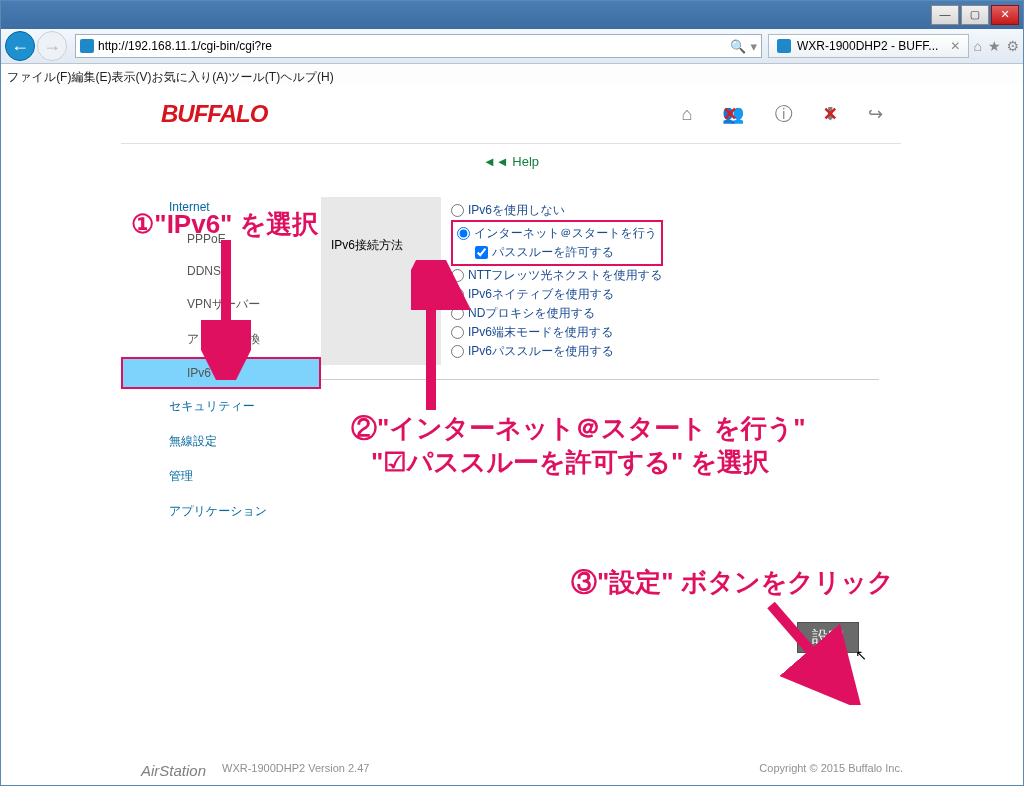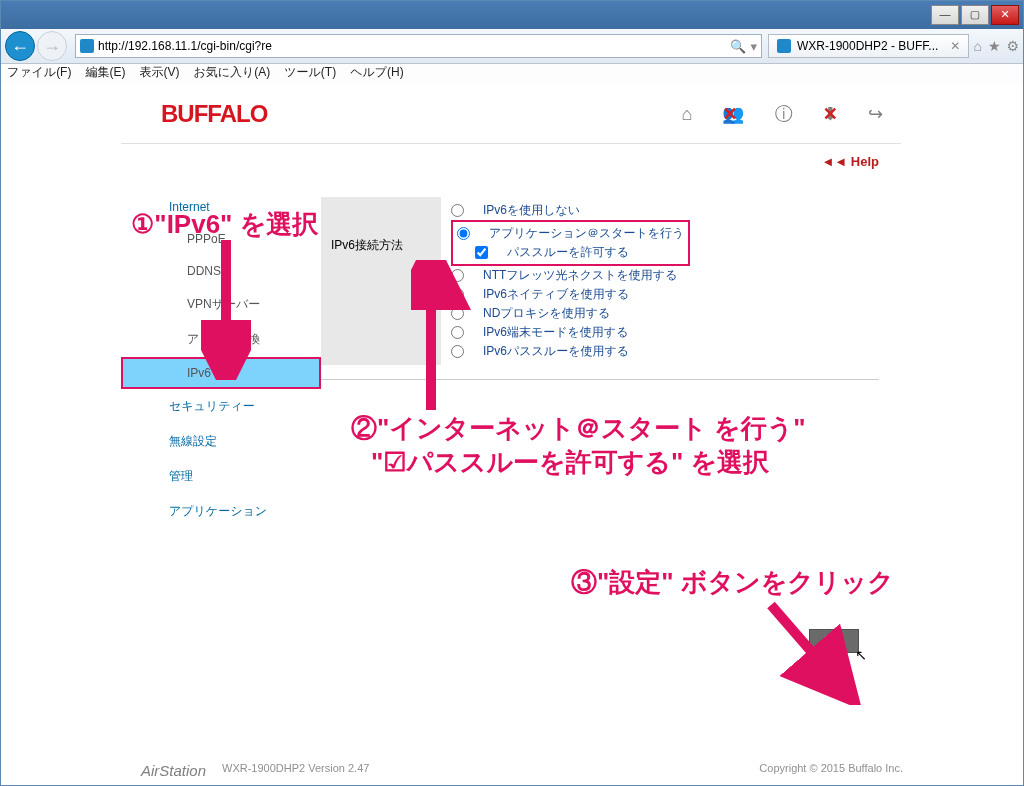--- a/index.html
+++ b/index.html
@@ -11,43 +11,43 @@
 .nav-btn{width:28px;height:28px;border-radius:50%;background:#1e90d0;color:#fff;font-size:18px;text-align:center;line-height:26px;margin-right:2px;border:1px solid #0066a0;}
 .nav-btn.fwd{background:#eef2f6;color:#b0b8c0;border-color:#c8d0da;}
 .url-box{flex:1;height:22px;background:#fff;border:1px solid #a0b0c0;display:flex;align-items:center;padding:0 4px;margin:0 6px;font-size:12px;}
 .url-box .ie-fav{width:14px;height:14px;background:#1e88c8;border-radius:2px;margin-right:4px;}
 .url-box .search{margin-left:auto;color:#888;font-size:13px;}
 .tab{height:22px;background:linear-gradient(#fff,#eef2f6);border:1px solid #b0bcc8;display:flex;align-items:center;padding:0 8px;gap:6px;margin-right:4px;font-size:12px;}
 .tab .fav{width:14px;height:14px;background:#1e88c8;border-radius:2px;}
 .tab .x{color:#888;font-size:12px;margin-left:6px;}
 .sys-ico{display:flex;gap:6px;margin-left:auto;color:#888;}
 .sys-ico span{font-size:14px;}
-.menubar{height:22px;background:#fdfdfd;border-bottom:2px solid #14532d;display:flex;align-items:flex-start;padding:0 6px;gap:14px;font-size:12px;color:#222;}
+.menubar{height:22px;background:#fdfdfd;border-bottom:2px solid #14532d;display:flex;align-items:flex-end;padding:0 6px;font-size:12px;color:#222;}
 .content{position:absolute;top:84px;left:0;right:0;bottom:0;background:#fff;}
 .page{position:absolute;left:120px;top:0;width:780px;}
 .header{height:58px;display:flex;align-items:center;padding:0 18px 0 40px;border-bottom:1px solid #e0e0e0;}
-.logo{font-family:Arial,sans-serif;font-weight:900;color:#d8141e;font-size:24px;letter-spacing:-1px;}
+.logo{font-family:Arial,sans-serif;font-weight:900;font-style:italic;color:#d8141e;font-size:24px;letter-spacing:-1px;}
 .hdr-icons{margin-left:auto;display:flex;gap:30px;color:#808080;font-size:18px;align-items:center;}
 .hdr-icons .x-ico{position:relative;display:inline-block;}
 .hdr-icons .x-ico::after{content:"✕";position:absolute;left:0;top:0;color:#d02020;font-size:18px;font-weight:bold;}
-.helpbar{text-align:right;padding:10px 22px;font-size:13px;color:#b91c1c;font-weight:bold;}
+.helpbar{text-align:center;padding:10px 22px;font-size:13px;color:#15803d;font-weight:normal;}
 .body{display:flex;padding:0 22px 0 0;}
 .sidebar{width:200px;padding-top:12px;}
 .side-item{padding:7px 0 7px 46px;font-size:12px;color:#0369a1;border:2px solid transparent;cursor:pointer;}
 .side-item.sub{padding-left:64px;color:#555;}
 .side-item.sel{border:2px solid #e01060;background:#7dd3fc;}
 .main{flex:1;background:#fff;min-height:470px;position:relative;padding-top:18px;}
 .opt-table{border-collapse:collapse;margin-left:0;}
 .opt-table td{padding:4px 10px;font-size:12px;vertical-align:top;}
 .opt-table .lbl{background:#e8e8e8;width:100px;text-align:left;padding-top:40px;}
-.opt-row{display:flex;align-items:center;gap:15px;color:#1a4a90;padding:1px 0;font-size:12px;}
+.opt-row{display:flex;align-items:center;gap:0;color:#1a4a90;padding:1px 0;font-size:12px;}
 .opt-row input{margin:0 4px 0 0;}
 .opt-box-hl{border:2px solid #e01060;padding:2px 4px;}
 .hr{border:none;border-top:1px solid #ccc;margin:14px 0 0 0;}
-.apply-btn{position:absolute;right:20px;bottom:14px;background:#6a6a6a;color:#fff;border:1px solid #505050;padding:4px 14px;font-size:10px;cursor:pointer;text-align:right;}
+.apply-btn{position:absolute;right:20px;bottom:14px;background:#6a6a6a;color:#fff;border:1px solid #505050;padding:4px 14px;font-size:16px;cursor:pointer;text-align:right;}
 .cursor{position:absolute;right:12px;bottom:4px;font-size:14px;color:#000;}
 .footer{position:absolute;bottom:6px;left:140px;right:120px;font-size:11px;color:#909090;display:flex;}
 .footer .as{font-style:italic;color:#808080;font-size:15px;margin-right:16px;}
 .footer .cp{margin-left:auto;}
 
 .anno{position:absolute;color:#e01060;font-weight:bold;font-size:26px;text-shadow:1px 1px 0 #fff,-1px -1px 0 #fff,1px -1px 0 #fff,-1px 1px 0 #fff;pointer-events:none;white-space:nowrap;}
 .arrow{position:absolute;pointer-events:none;}
 </style>
 </head>
 <body>
@@ -125,21 +125,21 @@
                 <tr>
               <td class="lbl" rowspan="2">IPv6接続方法</td>
               <td>
                 <div class="opt-row">
                   <input type="radio" name="v6" style="">
                   <span>IPv6を使用しない</span>
                 </div>
                 <div class="opt-box-hl">
                   <div class="opt-row">
                     <input type="radio" name="v6" checked="" style="">
-                    <span>アプリケーション＠スタートを行う</span>
+                    <span>インターネット＠スタートを行う</span>
                   </div>
                   <div class="opt-row" style="padding-left:18px">
                     <input type="checkbox" checked="" style="">
                     <span>パススルーを許可する</span>
                   </div>
                 </div>
                 <div class="opt-row">
                   <input type="radio" name="v6" style="">
                   <span>NTTフレッツ光ネクストを使用する</span>
                 </div>

